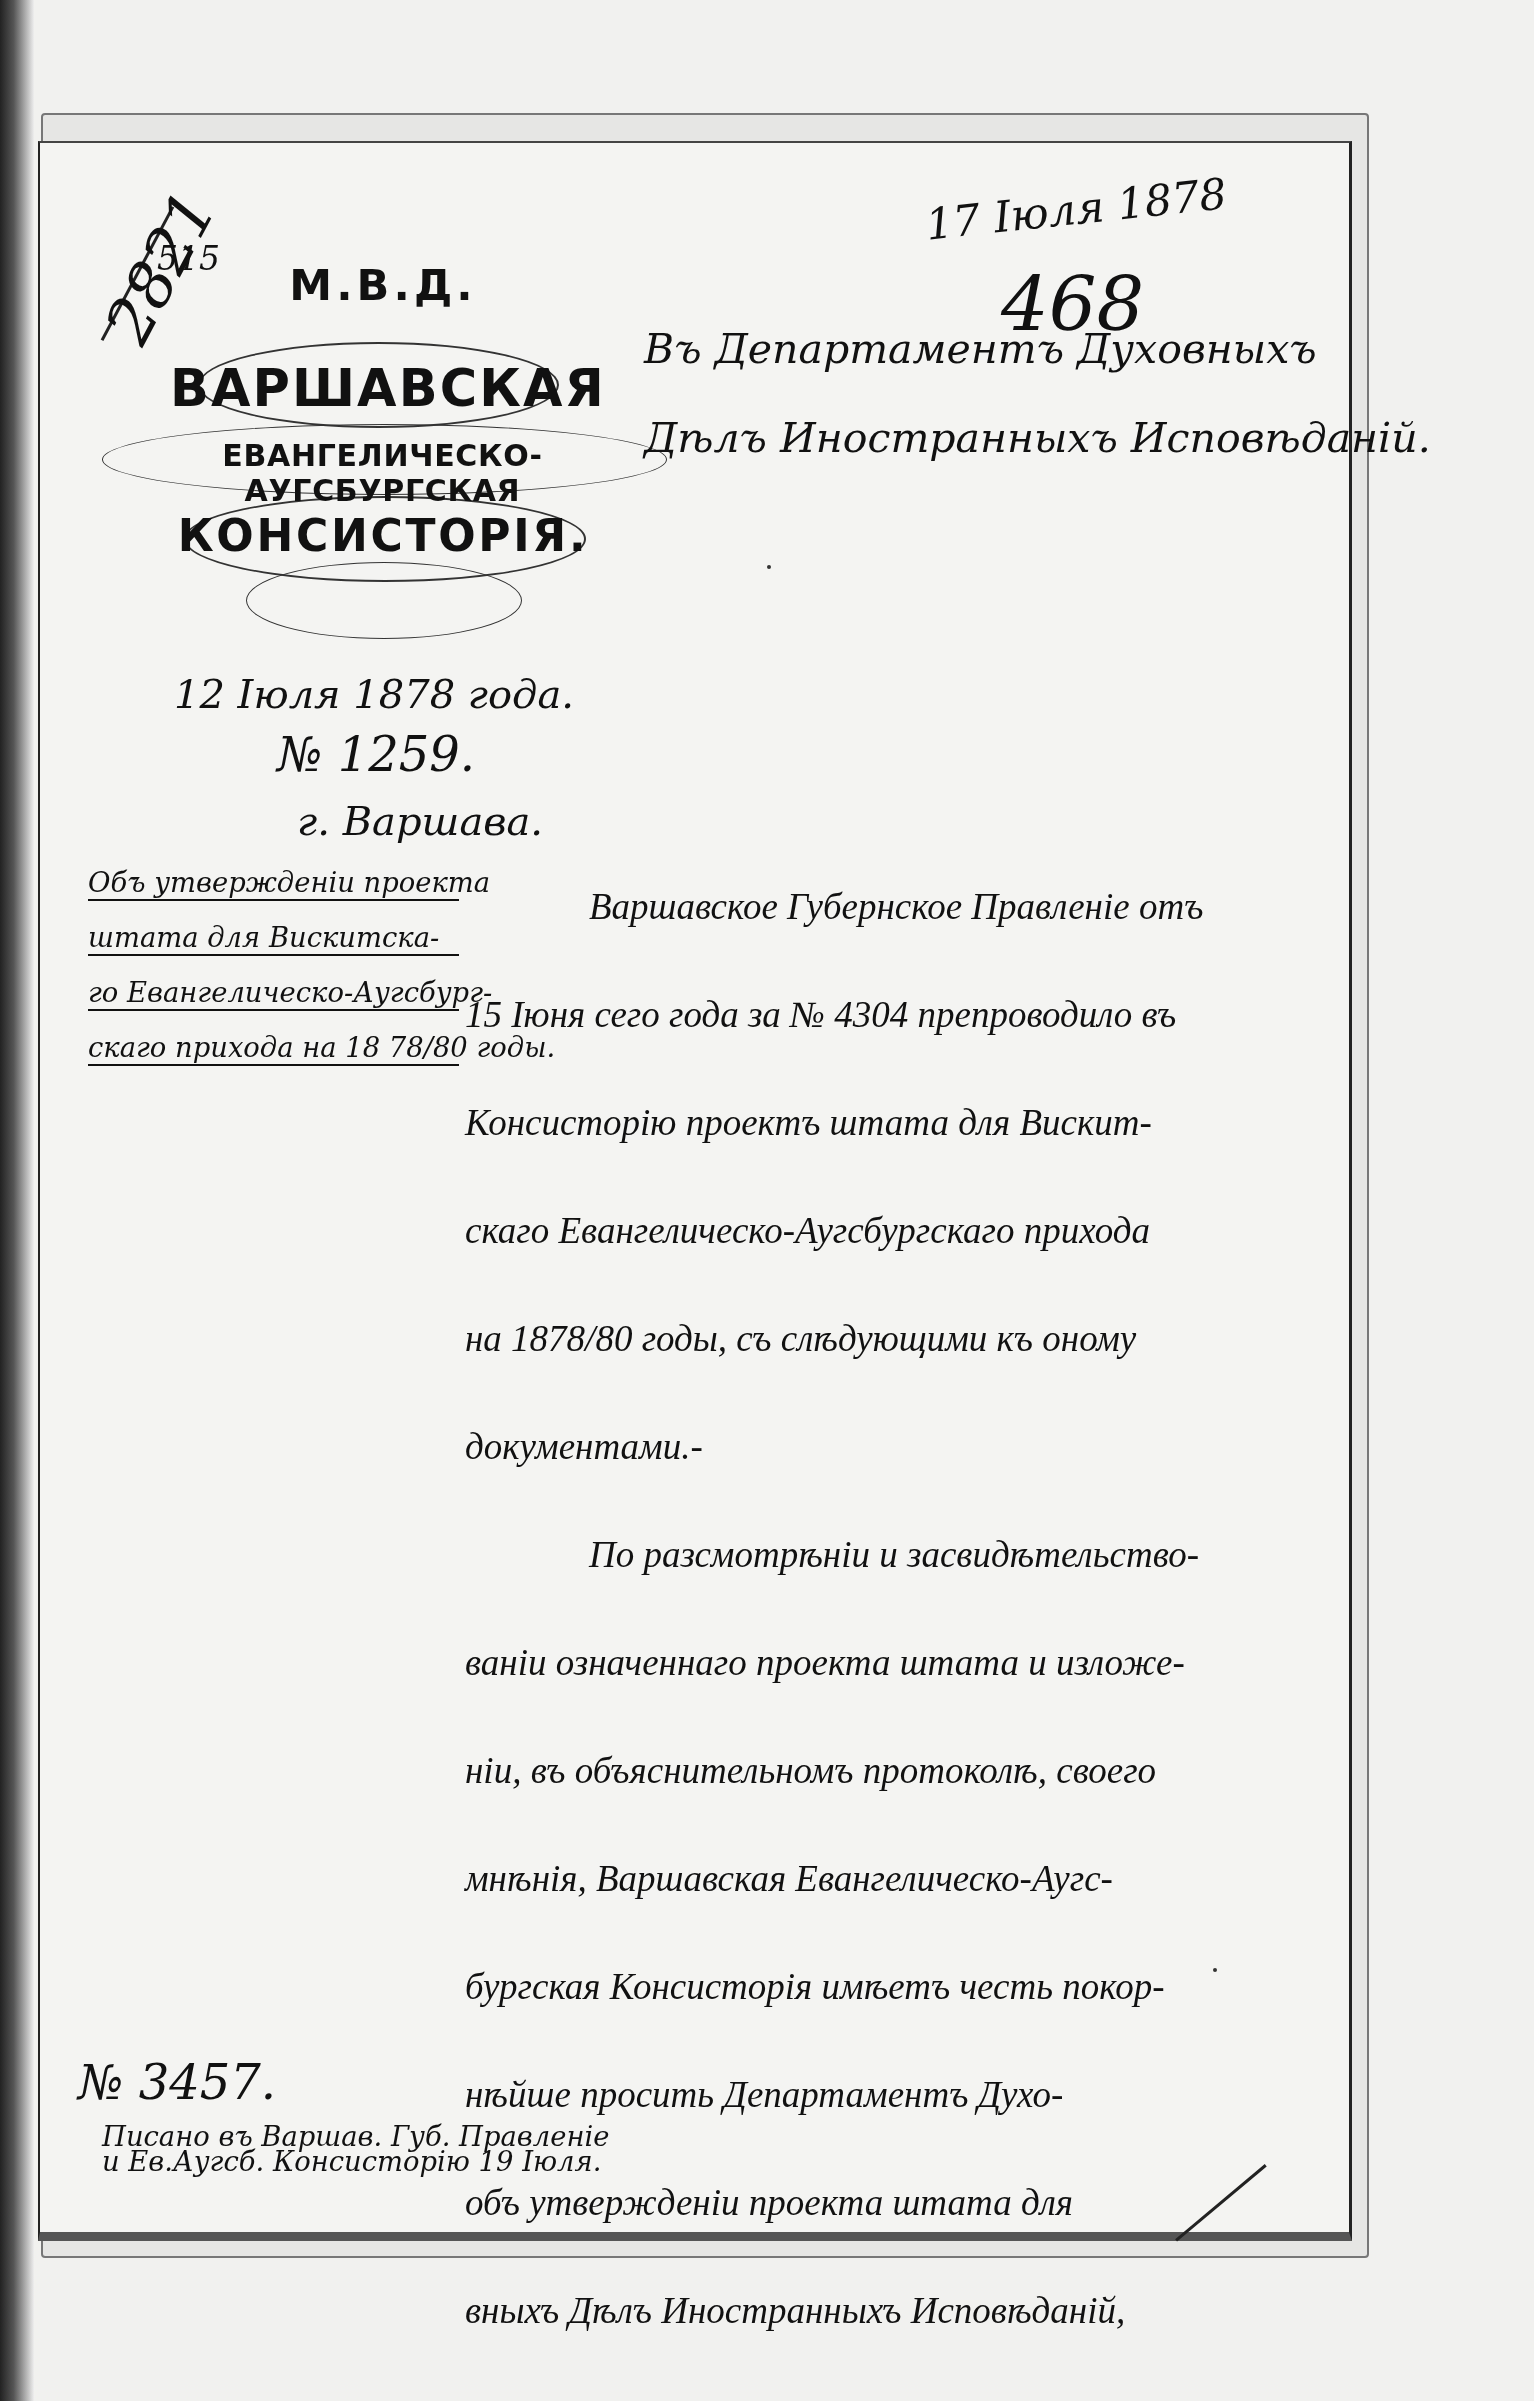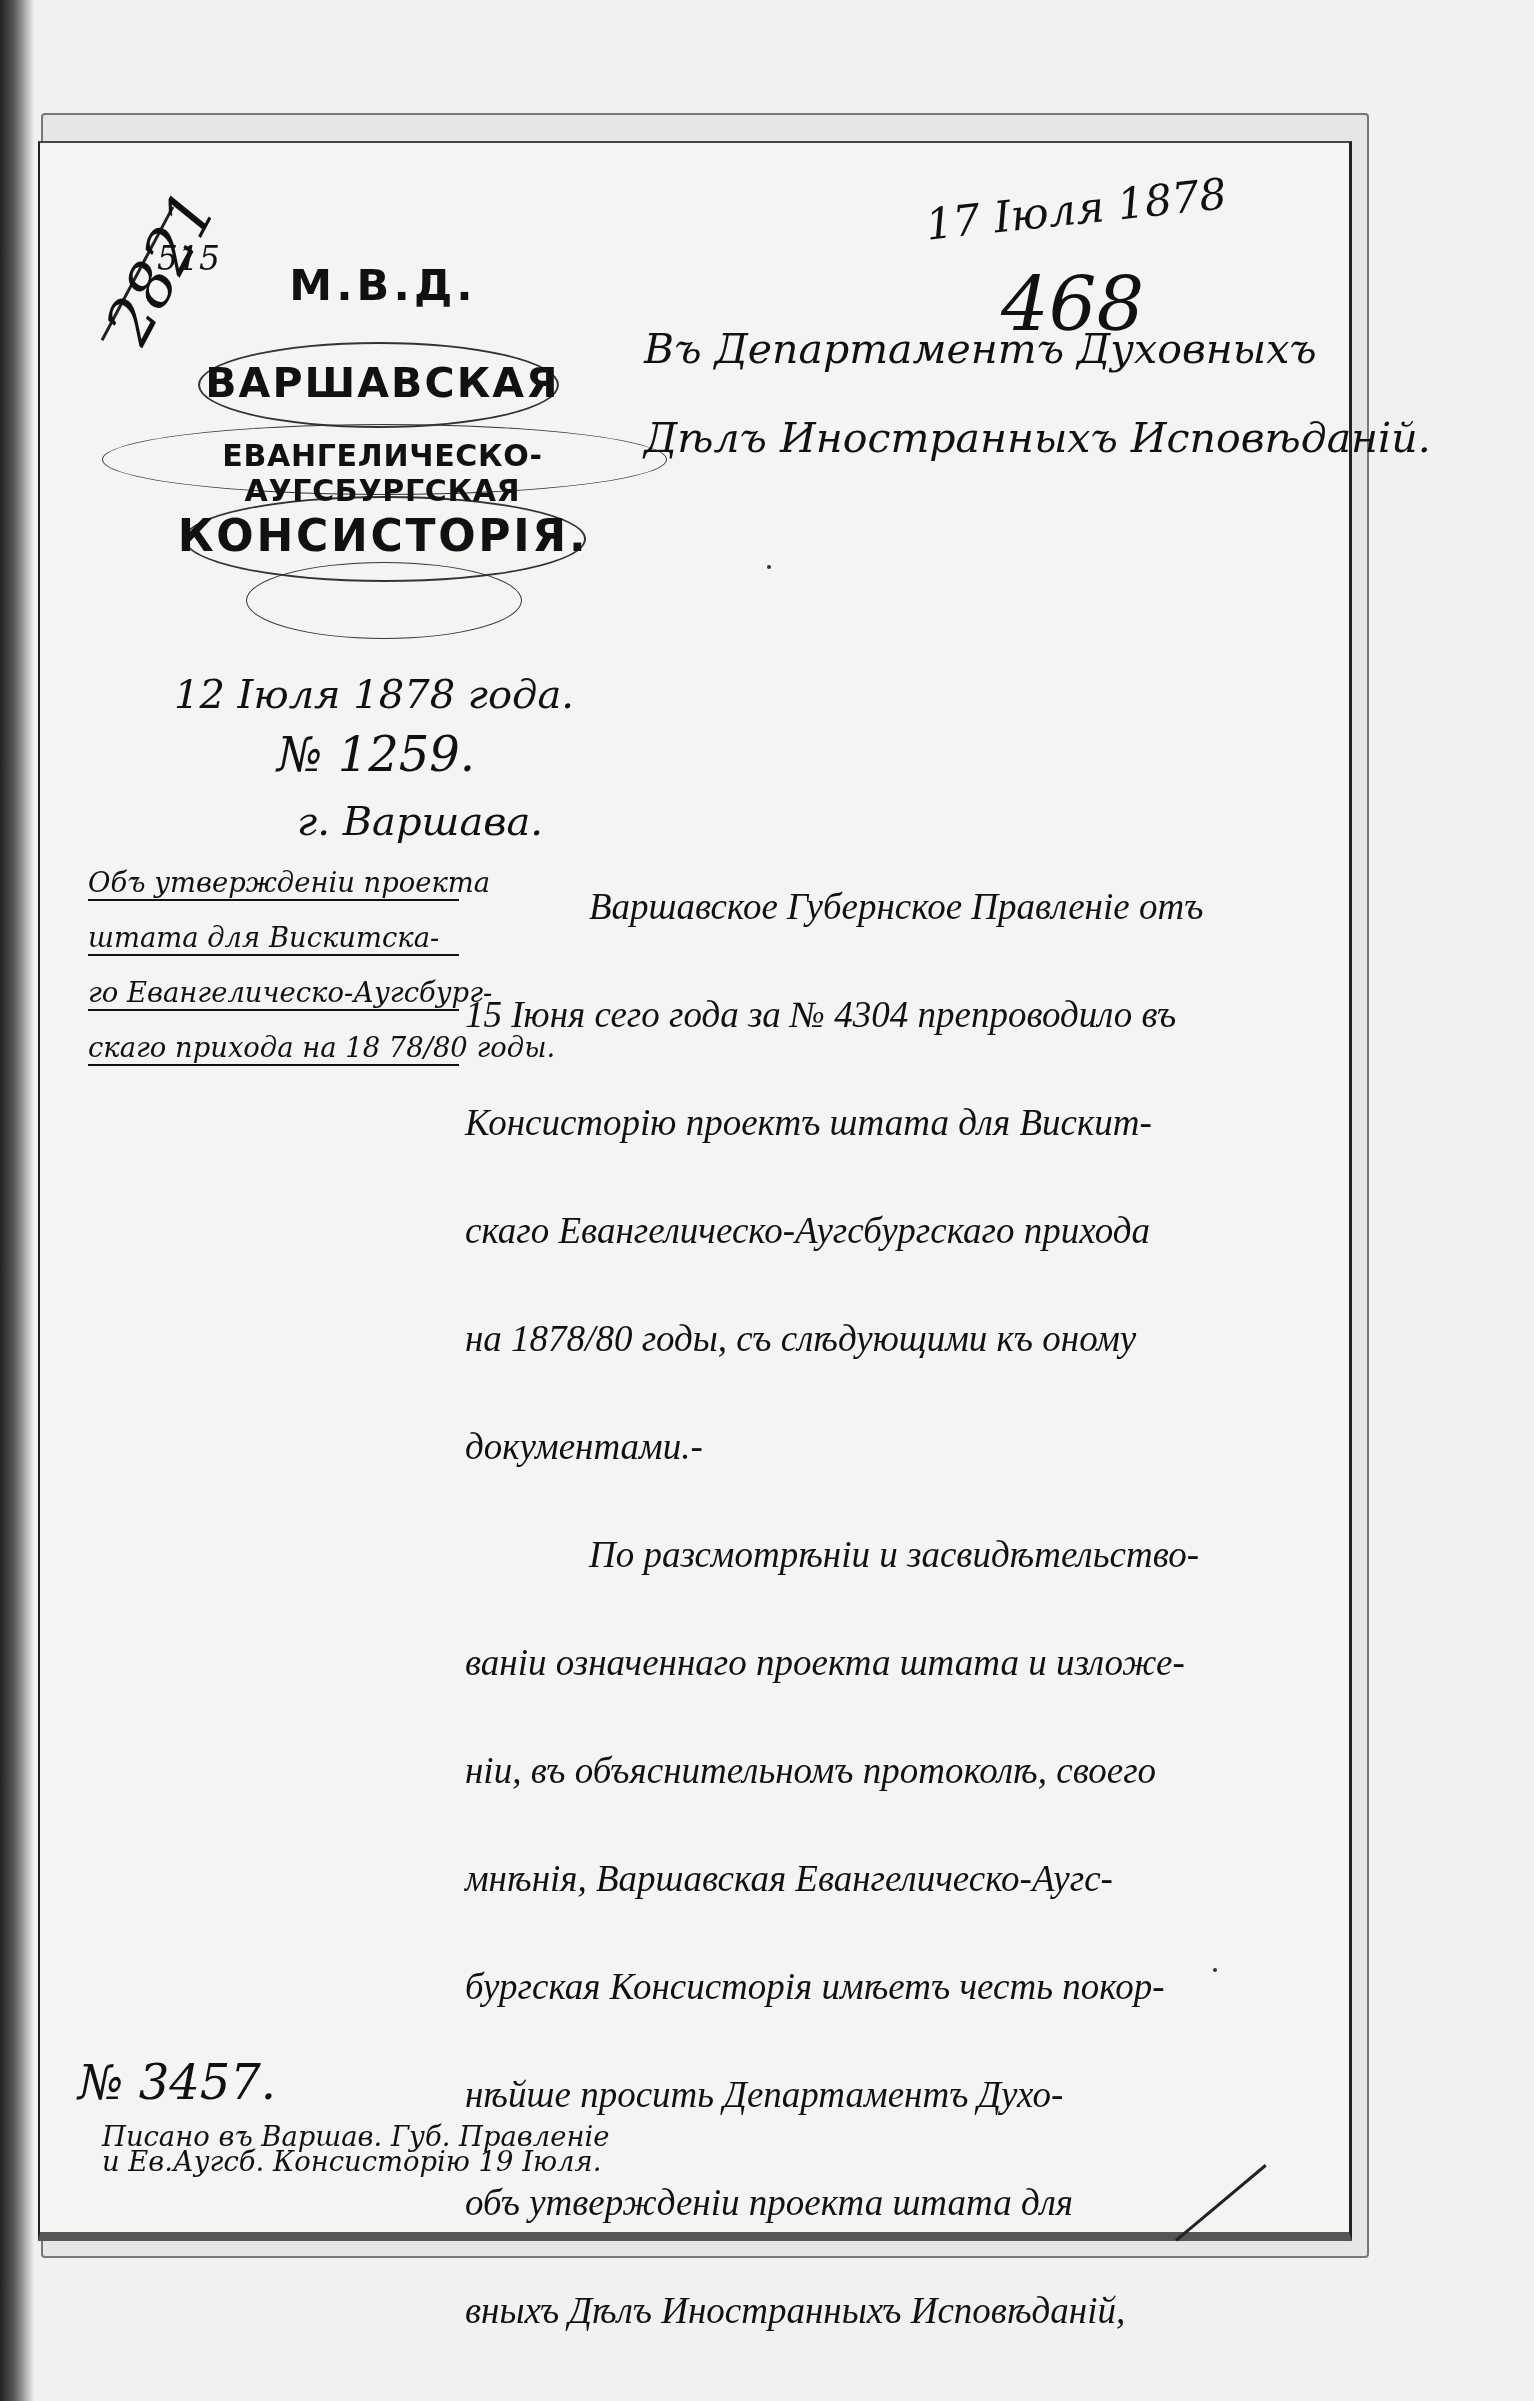--- a/index.html
+++ b/index.html
@@ -13,21 +13,21 @@
        border-left:2.7px solid #222;border-top:2.7px solid #444;border-right:3.4px solid #222;
        border-bottom:9.6px solid #555;box-sizing:border-box;}
   .hw{font-family:"DejaVu Serif",serif;font-style:italic;position:absolute;white-space:nowrap;}
   .stamp{position:absolute;font-family:"DejaVu Sans",sans-serif;text-align:center;}
 
   .reg-number{left:51px;top:65px;font-size:63px;transform:rotate(-62deg);transform-origin:left top;top:178px;}
   .reg-sub{left:117px;top:96px;font-size:33px;}
   .reg-slash{position:absolute;left:96px;top:55px;width:2.7px;height:151px;background:#222;transform:rotate(28deg);}
 
   .mvd{left:206px;top:117px;width:274px;font-size:43px;font-weight:bold;letter-spacing:4.1px;}
-  .hdr-warsaw{left:130px;top:216px;width:425px;font-size:41px;font-weight:bold;letter-spacing:2.1px;}
+  .hdr-warsaw{left:130px;top:216px;width:425px;font-size:51px;font-weight:bold;letter-spacing:2.1px;}
   .hdr-evang{left:75px;top:295px;width:535px;font-size:30px;font-weight:bold;letter-spacing:0.7px;}
   .hdr-consist{left:137px;top:367px;width:412px;font-size:44px;font-weight:bold;letter-spacing:2.7px;}
   .flourish{position:absolute;border:2.1px solid #333;border-radius:50%;}
 
   .recv-date{left:885px;top:41px;font-size:43px;transform:rotate(-6deg);}
   .recv-num{left:961px;top:117px;font-size:75px;}
   .addressee-1{left:604px;top:182px;font-size:41px;}
   .addressee-2{left:604px;top:271px;font-size:41px;}
 
   .out-date{left:134px;top:528px;font-size:40px;}

